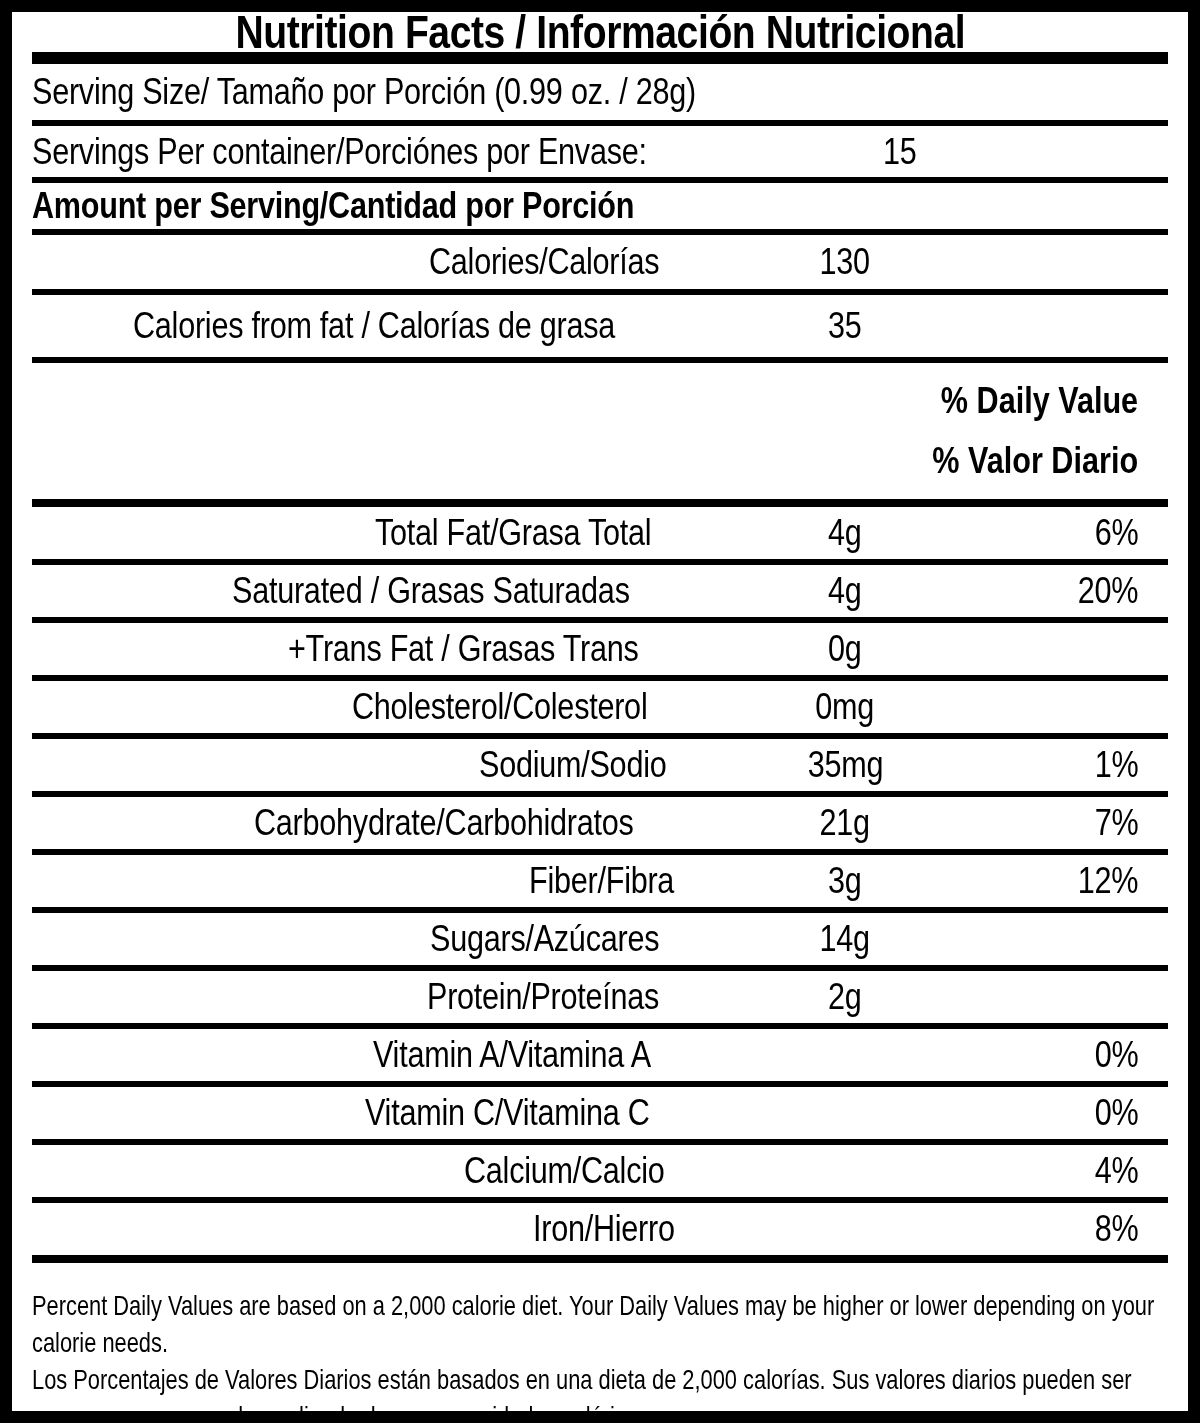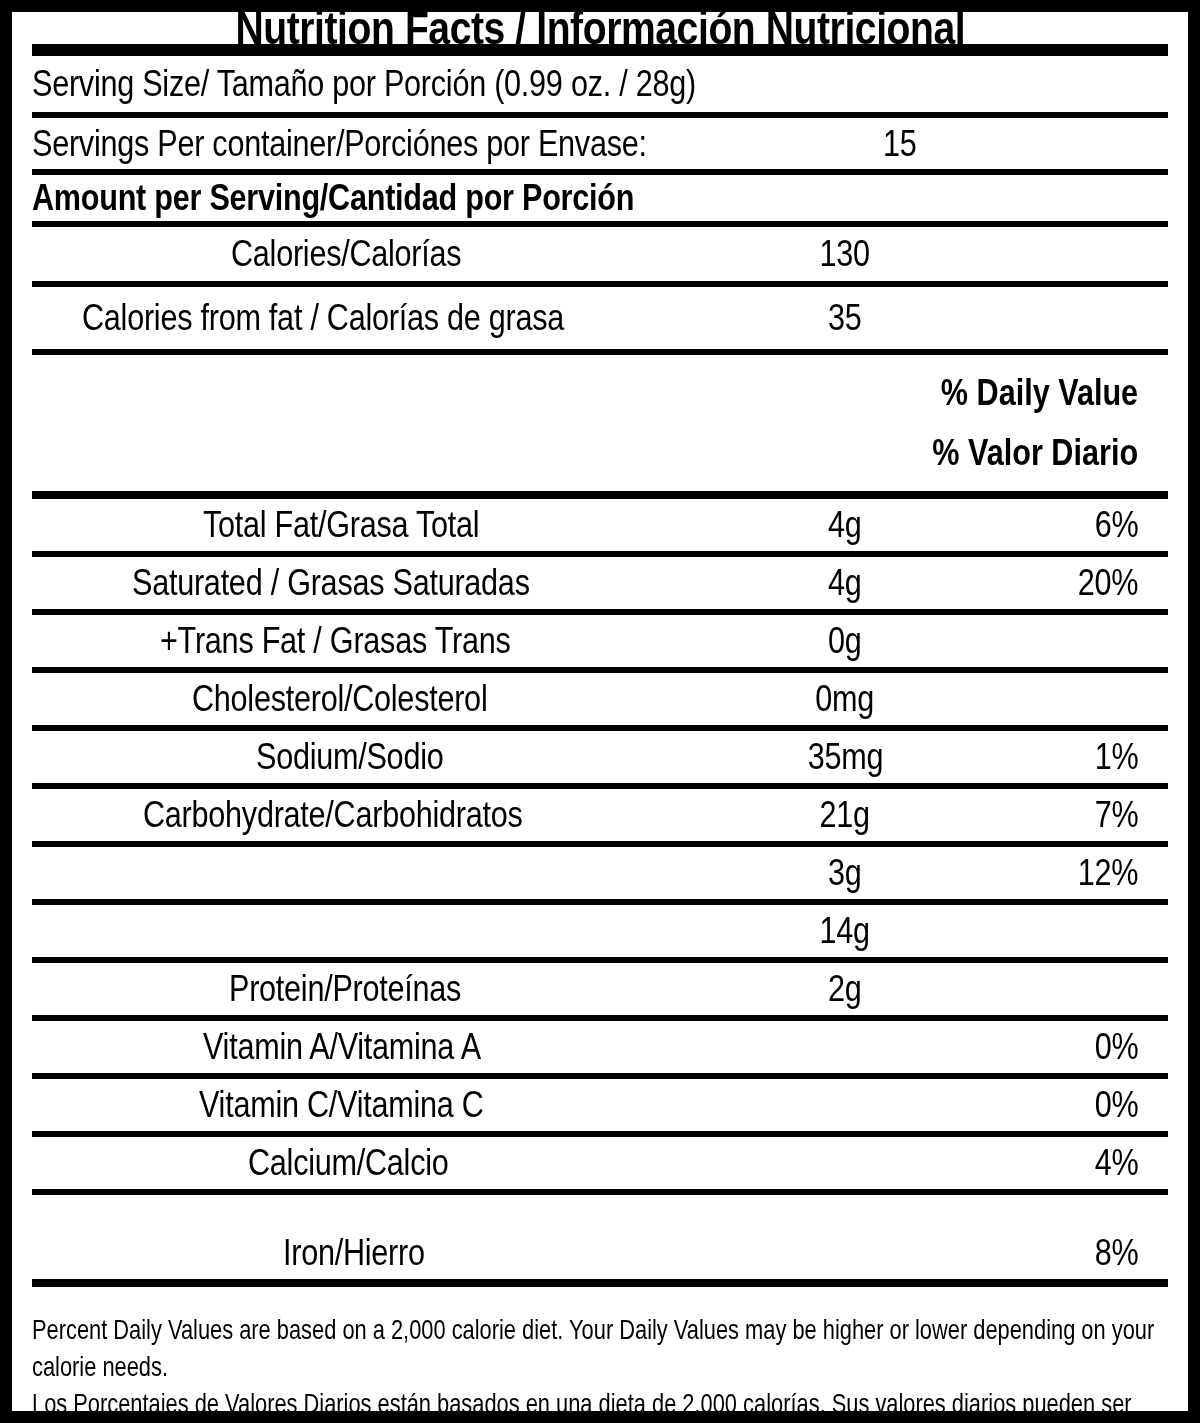--- a/index.html
+++ b/index.html
@@ -18,38 +18,38 @@
     background: #ffffff;
     padding: 0 20px;
   }
   
   .cx { display: inline-block; transform: scaleX(0.85); white-space: nowrap; }
   .o-l { transform-origin: 0 50%; }
   .o-c { transform-origin: 50% 50%; }
   .o-r { transform-origin: 100% 50%; }
 
   .title-row {
-    height: 44px;
+    height: 52px;
     display: flex;
     align-items: center;
     justify-content: center;
     border-bottom: 12px solid #000000;
     font-size: 46px;
     font-weight: bold;
     letter-spacing: -0.5px;
   }
 
   .row {
     display: grid;
     grid-template-columns: 1fr 290px 178px;
     align-items: center;
     border-bottom: 6px solid #000000;
     font-size: 36px;
   }
-  .row .lbl { grid-column: 1; text-align: center; }
+  .row .lbl { grid-column: 1; text-align: right; }
   .row .amt { grid-column: 2; text-align: center; }
   .row .pct { grid-column: 3; text-align: right; padding-right: 30px; }
   .lbl .cx, .amt .cx, .pct .cx { letter-spacing: -0.3px; }
 
   .r-serving   { height: 62px; }
   .r-servings  { height: 57px; }
   .r-amountper { height: 52px; font-weight: bold; }
   .r-calories  { height: 60px; }
   .r-calfat    { height: 68px; }
 
@@ -59,21 +59,21 @@
     display: flex;
     flex-direction: column;
     justify-content: space-evenly;
     align-items: flex-end;
     padding-right: 30px;
     font-size: 36px;
     font-weight: bold;
   }
 
   .r-nutrient { height: 58px; }
-  .r-last { border-bottom-width: 8px; height: 60px; margin-top: 32px; }
+  .r-last { border-bottom-width: 8px; height: 60px; }
 
   .footnote {
     padding-top: 24px;
     font-size: 28px;
     line-height: 37px;
   }
   .footnote-inner {
     width: 1455px;
     transform: scaleX(0.78);
     transform-origin: 0 0;
@@ -169,25 +169,27 @@
     <div class="pct"><span class="cx o-r">1%</span></div>
   </div>
 
   <div class="row r-nutrient">
     <div class="lbl"><span class="cx o-l">Carbohydrate/Carbohidratos</span></div>
     <div class="amt"><span class="cx o-c">21g</span></div>
     <div class="pct"><span class="cx o-r">7%</span></div>
   </div>
 
   <div class="row r-nutrient">
+    <div class="lbl"><span class="cx o-l">Fiber/Fibra</span></div>
     <div class="amt"><span class="cx o-c">3g</span></div>
     <div class="pct"><span class="cx o-r">12%</span></div>
   </div>
 
   <div class="row r-nutrient">
+    <div class="lbl"><span class="cx o-l">Sugars/Azúcares</span></div>
     <div class="amt"><span class="cx o-c">14g</span></div>
     <div class="pct"><span class="cx o-r"></span></div>
   </div>
 
   <div class="row r-nutrient">
     <div class="lbl"><span class="cx o-l">Protein/Proteínas</span></div>
     <div class="amt"><span class="cx o-c">2g</span></div>
     <div class="pct"><span class="cx o-r"></span></div>
   </div>
 

